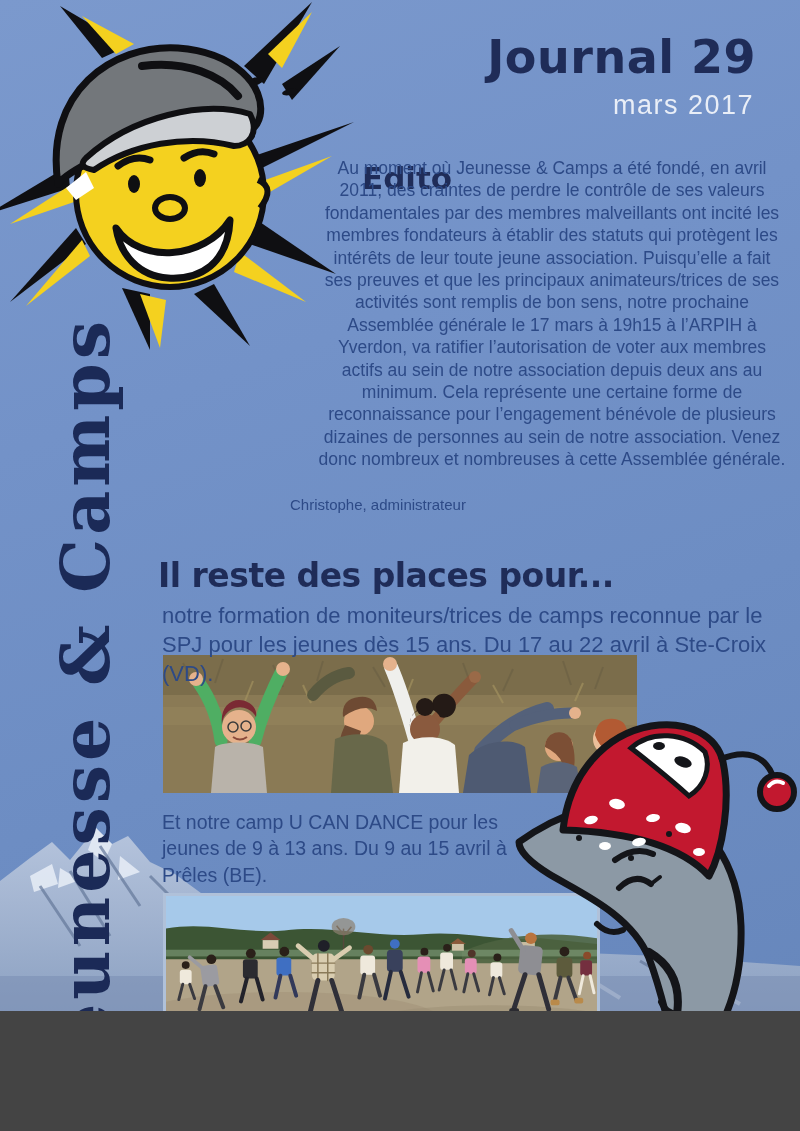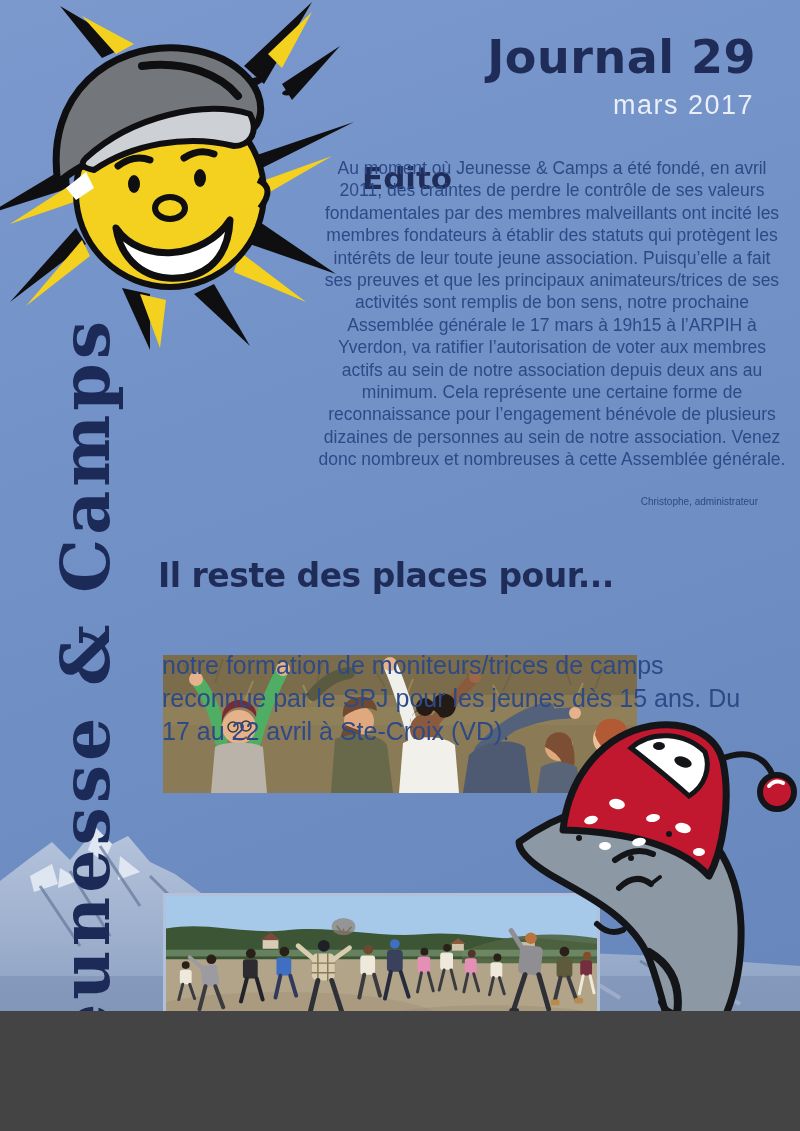--- a/index.html
+++ b/index.html
@@ -8,28 +8,28 @@
     position:relative;width:800px;height:1011px;overflow:hidden;
     background:linear-gradient(160deg,#7b99cd 0%,#7392c8 35%,#6d8dc3 65%,#6787bc 100%);
     font-family:"Liberation Sans",sans-serif;
   }
   .display{font-family:"DejaVu Sans",sans-serif;font-weight:800;color:#1f2c58;}
   .journal-title{position:absolute;top:30px;right:44px;font-size:46px;letter-spacing:.5px;z-index:6;}
   .journal-date{position:absolute;top:90px;right:46px;font-size:27px;color:#e9eef7;letter-spacing:1.5px;z-index:6;text-align:right;}
   .edito-heading{position:absolute;top:120px;left:362px;font-size:31px;z-index:6;margin-top:40px;}
   .edito-body{position:absolute;top:157px;left:290px;width:468px;text-align:center;
     font-size:17.5px;line-height:1.28;color:#2d4a87;z-index:6;margin-left:28px;}
-  .edito-signature{position:absolute;top:496px;left:290px;width:468px;text-align:right;
-    font-size:10px;color:#2d4a87;z-index:6;}
+  .edito-signature{position:absolute;top:496px;left:290px;width:468px;text-align:left;
+    font-size:15px;color:#2d4a87;z-index:6;}
   .vertical-name{position:absolute;left:-325px;top:640px;width:820px;height:120px;line-height:120px;
     text-align:center;transform:rotate(-90deg);font-family:"DejaVu Serif",serif;font-weight:bold;
     font-size:68px;letter-spacing:4px;color:#1b2a57;z-index:5;white-space:nowrap;}
   .places-heading{position:absolute;left:158px;top:556px;font-size:33px;letter-spacing:-.5px;z-index:6;}
-  .places-intro{position:absolute;left:162px;top:601px;width:612px;font-size:25px;line-height:1.32;
-    color:#2d4a87;z-index:6;margin-top:48px;}
+  .places-intro{position:absolute;left:162px;top:601px;width:612px;font-size:22px;line-height:1.32;
+    color:#2d4a87;z-index:6;}
   .camp-text{position:absolute;left:162px;top:809px;width:352px;font-size:19.5px;line-height:1.35;
     color:#2d4a87;z-index:6;}
   .footer-line{position:absolute;left:162px;top:1061px;font-size:19px;color:#243a6b;z-index:6;}
   .photo1{position:absolute;left:163px;top:655px;width:474px;height:138px;z-index:3;}
   .photo2{position:absolute;left:163px;top:893px;width:437px;height:147px;z-index:3;
     border:3px solid rgba(176,199,231,.85);box-sizing:border-box;background:#b1a489;}
   .photo1 svg,.photo2 svg,.sun svg,.moon svg,.mountain svg{display:block;width:100%;height:100%;}
   .sun{position:absolute;left:-18px;top:-12px;width:400px;height:362px;z-index:4;}
   .moon{position:absolute;left:513px;top:700px;width:292px;height:385px;z-index:5;}
   .mountain{position:absolute;left:0;bottom:0;width:800px;height:235px;z-index:1;}
@@ -173,20 +173,21 @@
       </g>
 
       <g>
         <circle cx="446" cy="84" r="16" fill="#ecbf9a"></circle>
         <path d="M432,80 q2,-18 20,-16 q14,2 12,20 q-2,20 4,34 l-14,6 q-8,-18 -10,-30 q-8,-2 -12,-14 Z" fill="#b25a33"></path>
         <path d="M428,106 q20,-10 40,-2 l6,32 l-50,0 Z" fill="#9aa0a8"></path>
       </g>
     </svg>
   </div>
 
+  <div class="camp-text">Et notre camp U CAN DANCE pour les jeunes de 9 à 13 ans. Du 9 au 15 avril à Prêles (BE).</div>
 
   <div class="moon">
     <svg viewBox="0 0 292 385">
 
       <path d="M6,142 C48,112 96,98 134,102 C196,112 226,168 228,226 C230,300 202,348 166,376 C158,332 150,296 136,258 C118,214 66,192 36,174 C20,164 6,152 6,142 Z" fill="#8c99a5" stroke="#141519" stroke-width="7" stroke-linejoin="round"></path>
 
       <path d="M166,376 C150,372 134,362 124,350" stroke="#141519" stroke-width="7" fill="none" stroke-linecap="round"></path>
 
       <path d="M102,160 q20,-14 38,-6" fill="none" stroke="#141519" stroke-width="6" stroke-linecap="round"></path>
       <path d="M106,188 q16,-16 32,-4" fill="none" stroke="#141519" stroke-width="6" stroke-linecap="round"></path>

